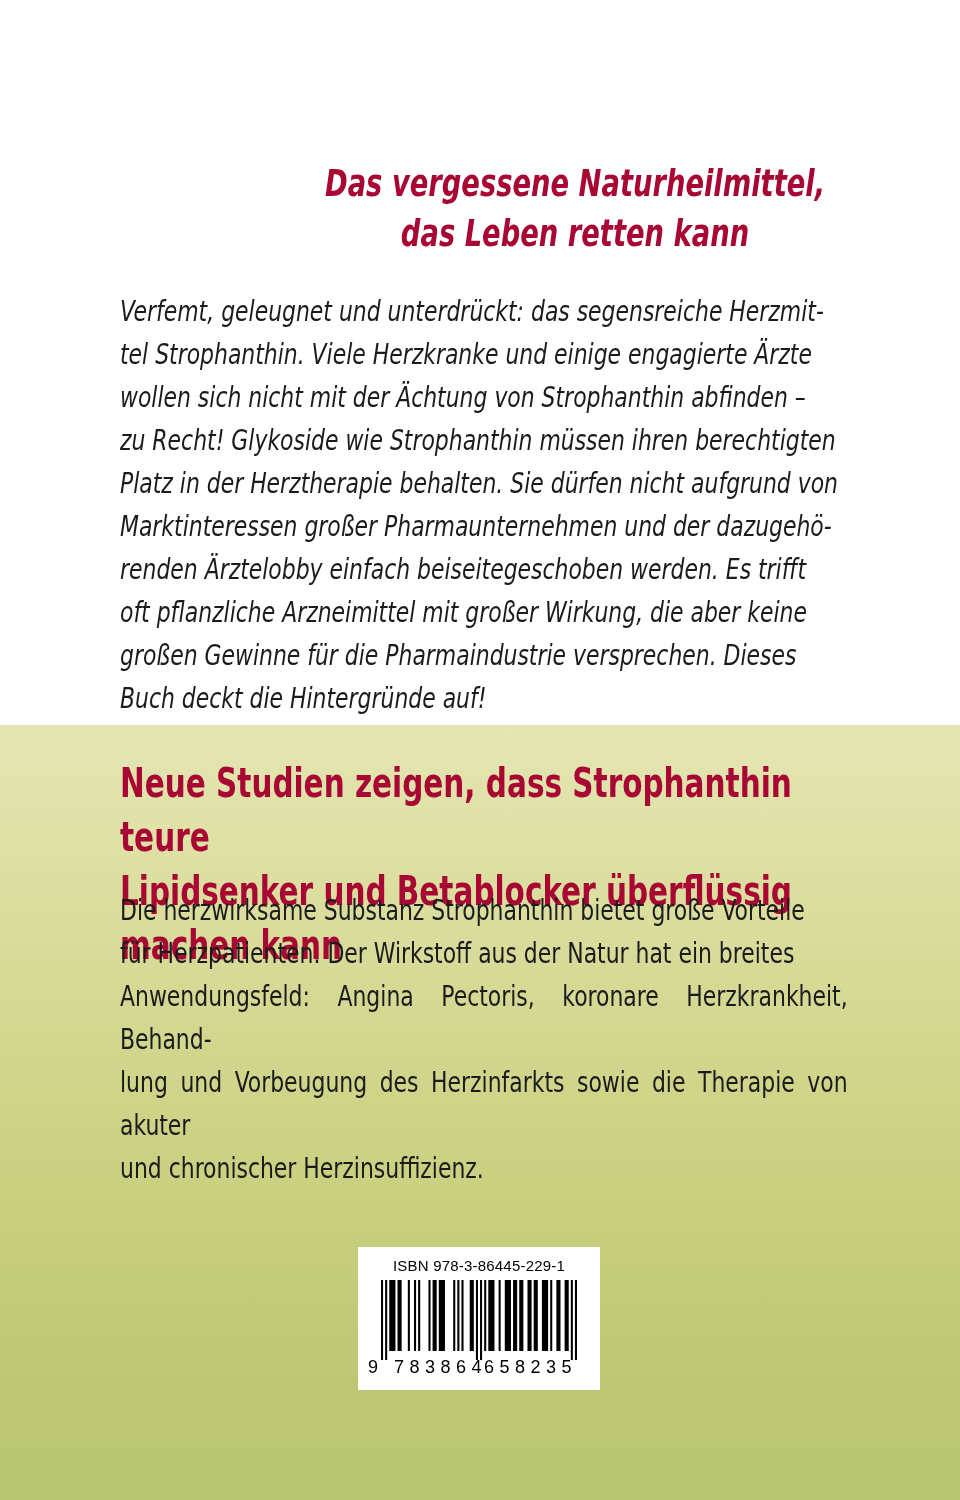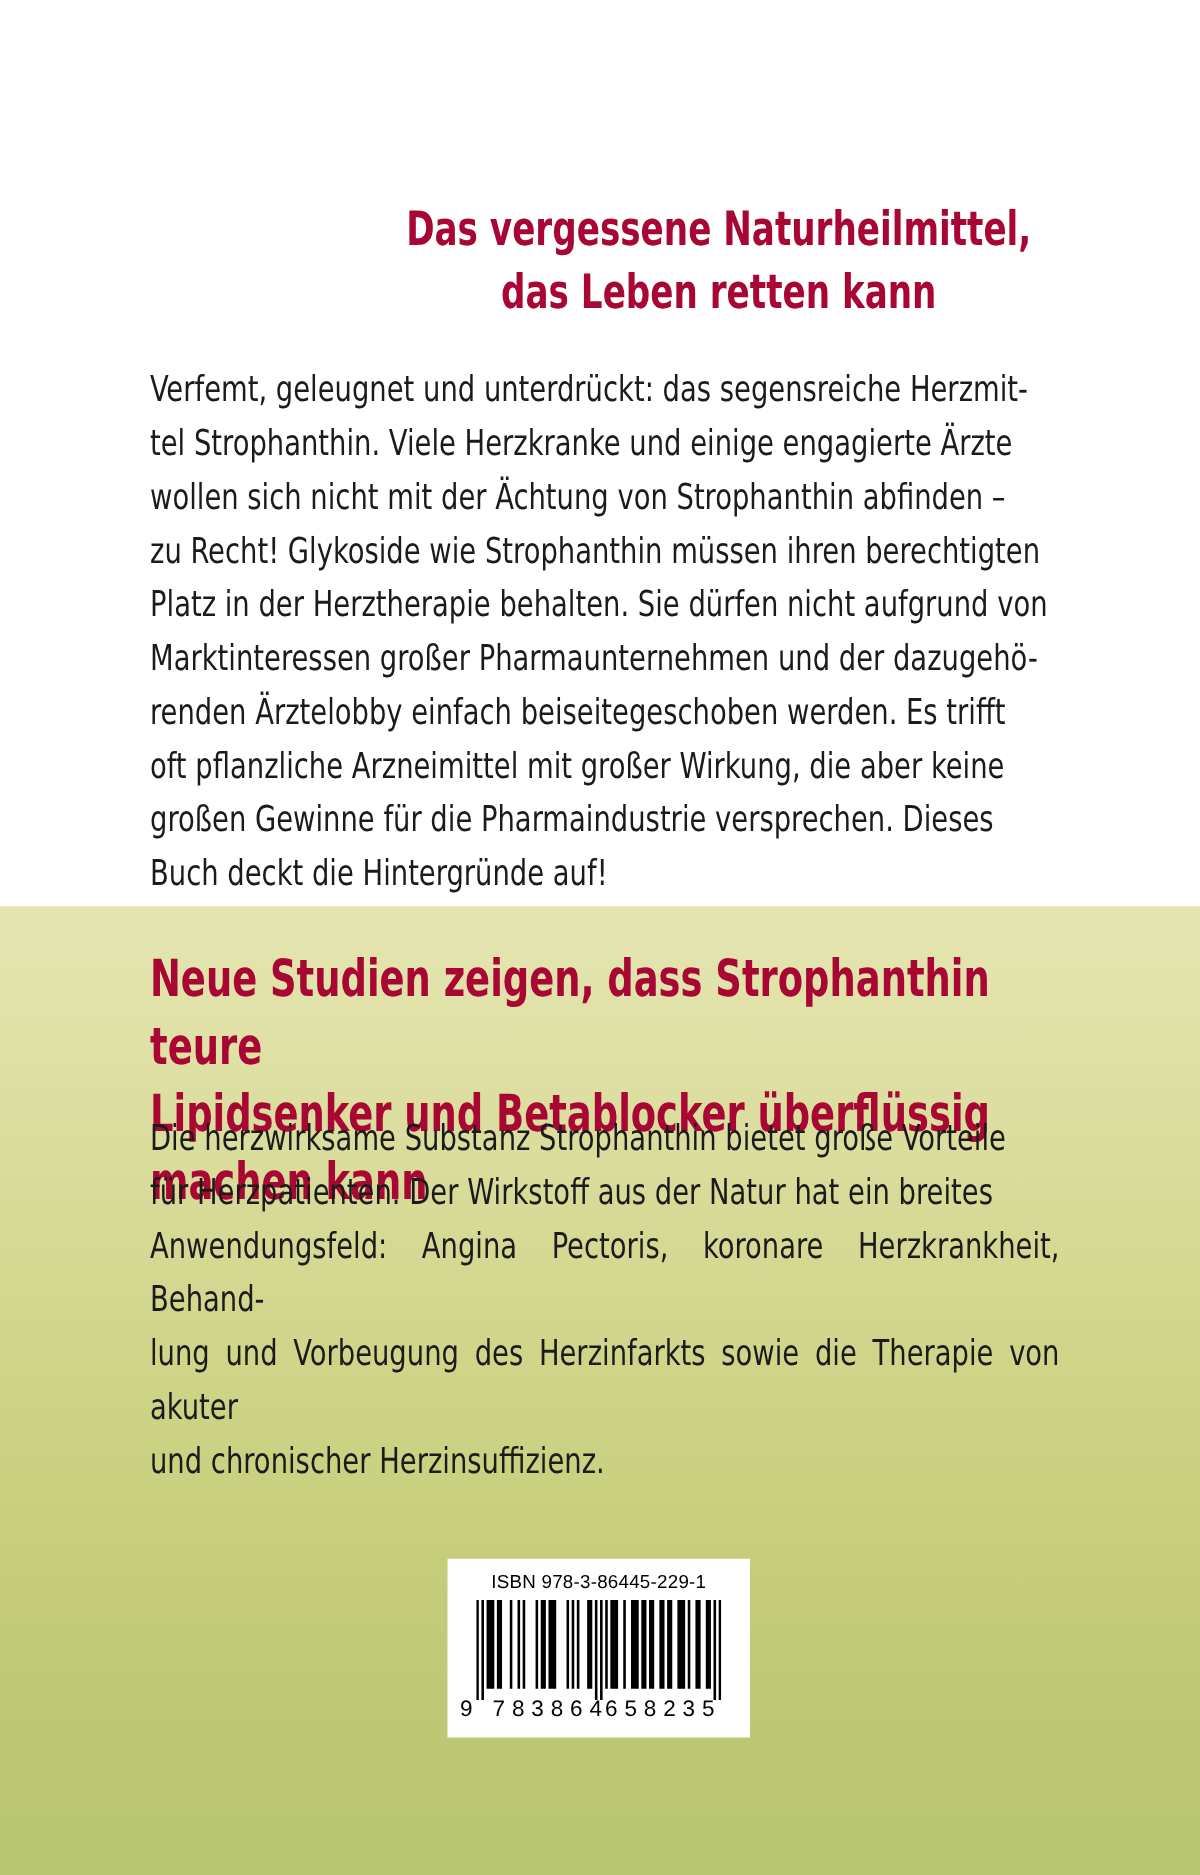--- a/index.html
+++ b/index.html
@@ -24,20 +24,21 @@
 
   
   .panel-top {
     position: absolute;
     left: 0;
     top: 0;
     width: 869px;
     height: 725px;
     background: #ffffff;
     box-sizing: border-box;
+    font-style: italic;
   }
 
   
   .panel-bottom {
     position: absolute;
     left: 0;
     top: 725px;
     width: 960px;
     height: 809px;
     background: linear-gradient(to bottom, #e4e5b2 0%, #dfe1a6 14%, #d3d78f 38%, #c9d07f 58%, #bfc874 78%, #b6c56f 100%);

